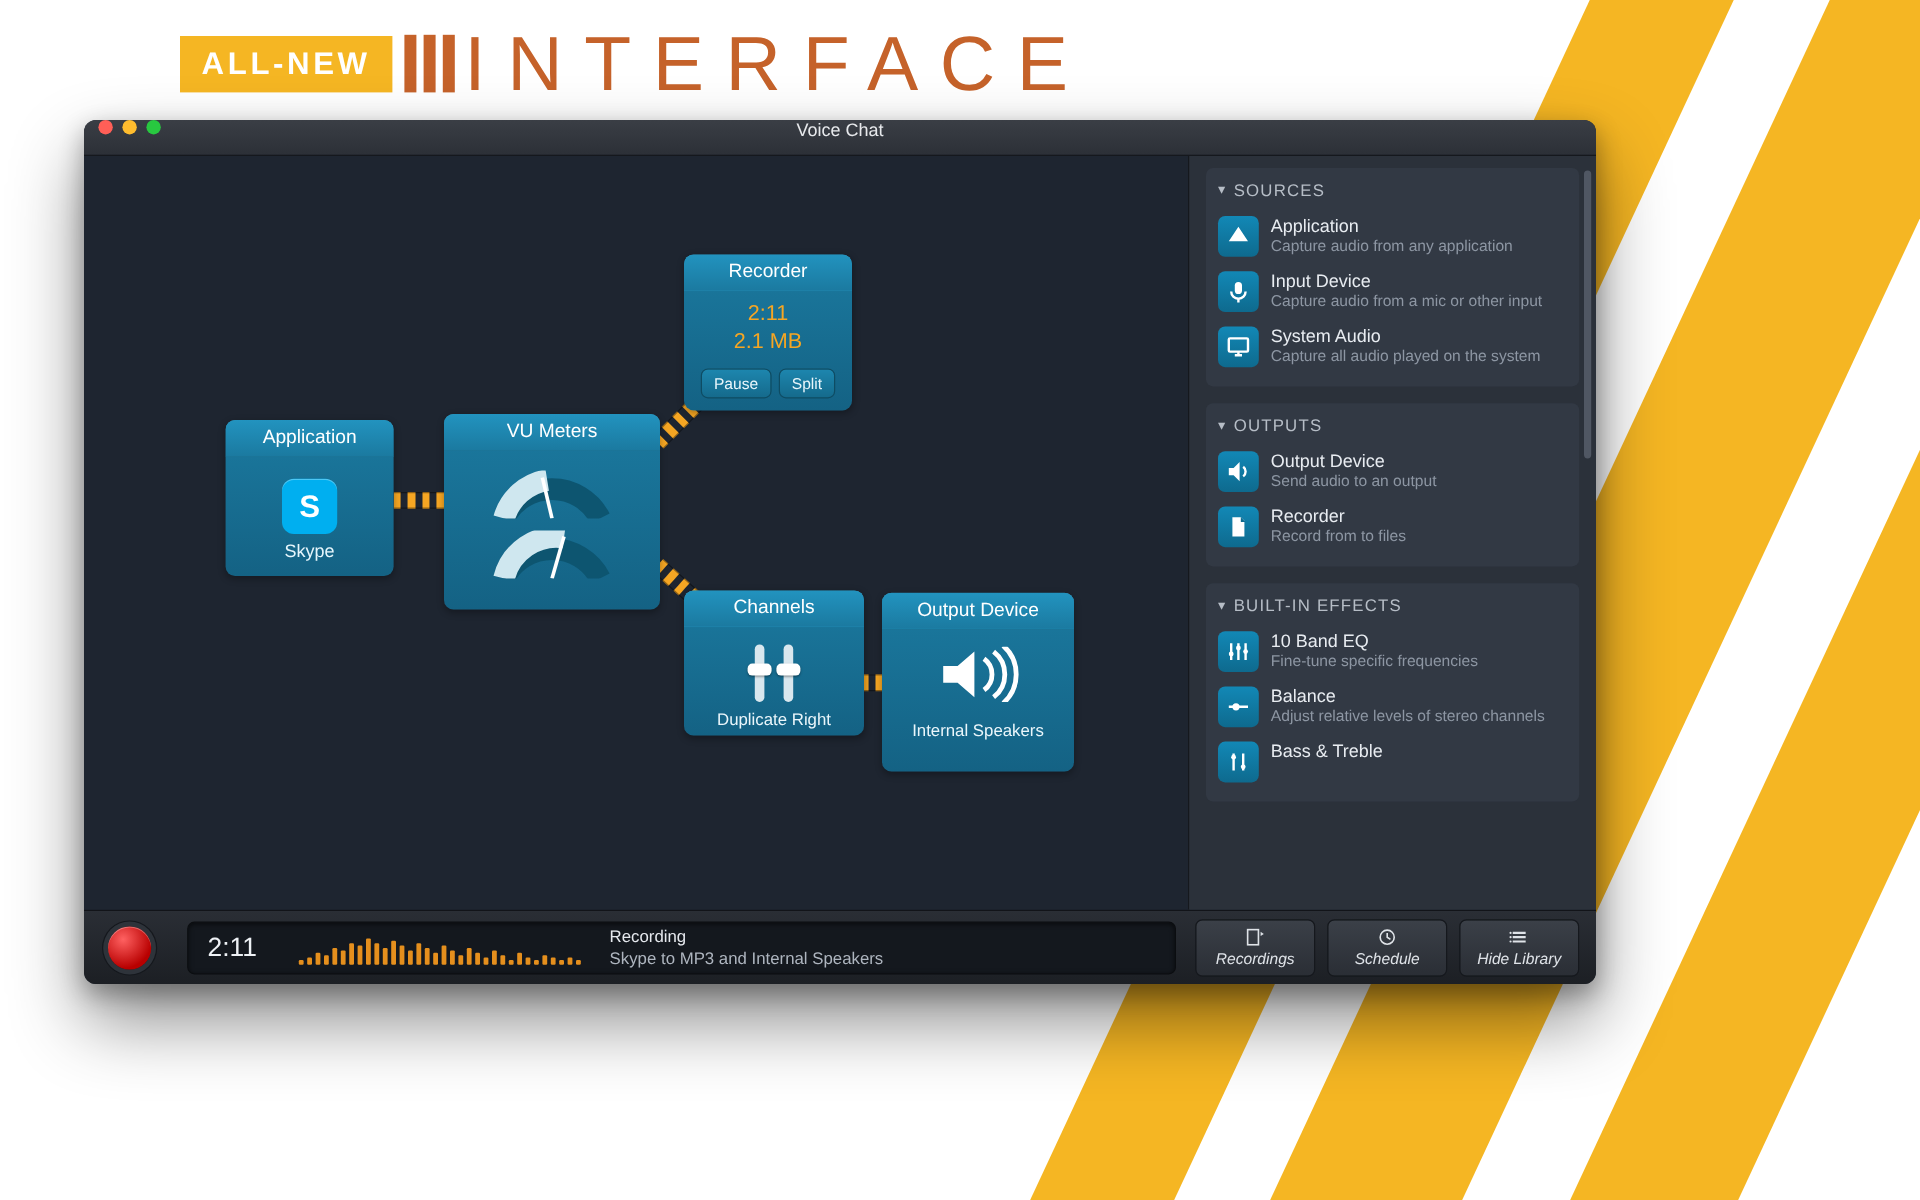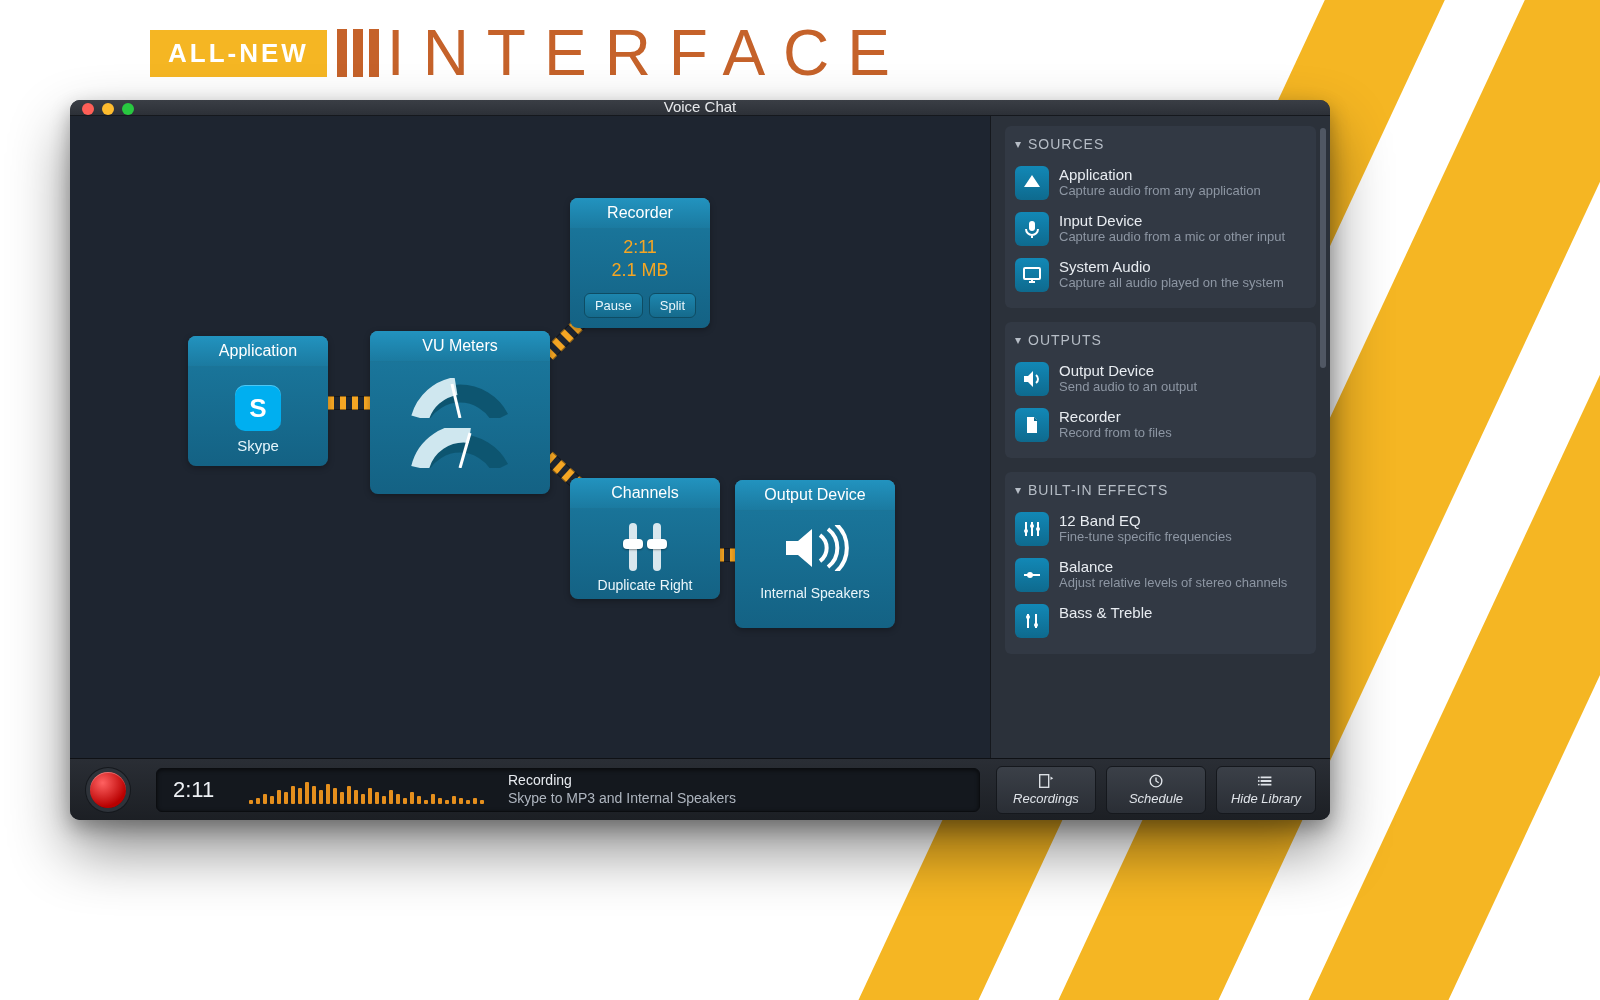--- a/index.html
+++ b/index.html
@@ -17,21 +17,21 @@
   .headline { position: absolute; top: 16px; left: 110px; z-index: 2; display: flex; align-items: center; gap: 8px; padding-left: 40px; }
   .badge-allnew { background: #f5b623; color: #fff; font-weight: 800; letter-spacing: 3px; font-size: 26px; padding: 8px 18px; display: inline-block; font-family: Arial, sans-serif; }
   .headline-bars { display: flex; gap: 6px; margin-left: 2px; }
   .headline-bars span { display: block; width: 10px; height: 48px; background: #c5622a; }
   .headline-title { color: #c5622a; font-size: 64px; font-weight: 300; letter-spacing: 18px; font-family: "Helvetica Neue", Arial, sans-serif; }
 
   
   .window { position: absolute; top: 100px; left: 70px; width: 1260px; height: 720px; background: #1e2530; border-radius: 10px; box-shadow: 0 30px 60px rgba(0,0,0,0.45), 0 8px 20px rgba(0,0,0,0.3); z-index: 3; display: flex; flex-direction: column; overflow: hidden; color: #d8dde3; }
 
   
-  .titlebar { height: 16px; background: linear-gradient(#3a3e45,#2c3037); display: flex; align-items: flex-end; position: relative; border-bottom: 1px solid #15181d; }
+  .titlebar { height: 30px; background: linear-gradient(#3a3e45,#2c3037); display: flex; align-items: flex-start; position: relative; border-bottom: 1px solid #15181d; }
   .traffic { display: flex; gap: 8px; margin-left: 12px; }
   .dot { width: 12px; height: 12px; border-radius: 50%; }
   .dot.red { background: #ff5f57; } .dot.yellow { background: #febc2e; } .dot.green { background: #28c840; }
   .titlebar-title { position: absolute; left: 0; right: 0; text-align: center; font-size: 15px; color: #e7e9ec; font-weight: 400; }
 
   
   .body { flex: 1; display: flex; min-height: 0; }
 
   
   .canvas { flex: 1; position: relative; background: #1e2530; }
@@ -288,21 +288,21 @@
         <div class="lib-item">
           <div class="lib-icon">
               <svg viewBox="0 0 20 20">
                 <path d="M4 3v14M10 3v14M16 3v14" stroke="#fff" stroke-width="2"></path>
                 <circle cx="4" cy="12" r="2" fill="#fff"></circle>
                 <circle cx="10" cy="7" r="2" fill="#fff"></circle>
                 <circle cx="16" cy="10" r="2" fill="#fff"></circle>
               </svg>
             </div>
           <div class="lib-text">
-              <div class="lib-title">12 Band EQ</div>
+              <div class="lib-title">10 Band EQ</div>
               <div class="lib-desc">Fine-tune specific frequencies</div>
             </div>
         </div>
         <div class="lib-item">
           <div class="lib-icon">
               <svg viewBox="0 0 20 20">
                 <line x1="2" y1="10" x2="18" y2="10" stroke="#fff" stroke-width="2"></line>
                 <circle cx="8" cy="10" r="3" fill="#fff"></circle>
               </svg>
             </div>

